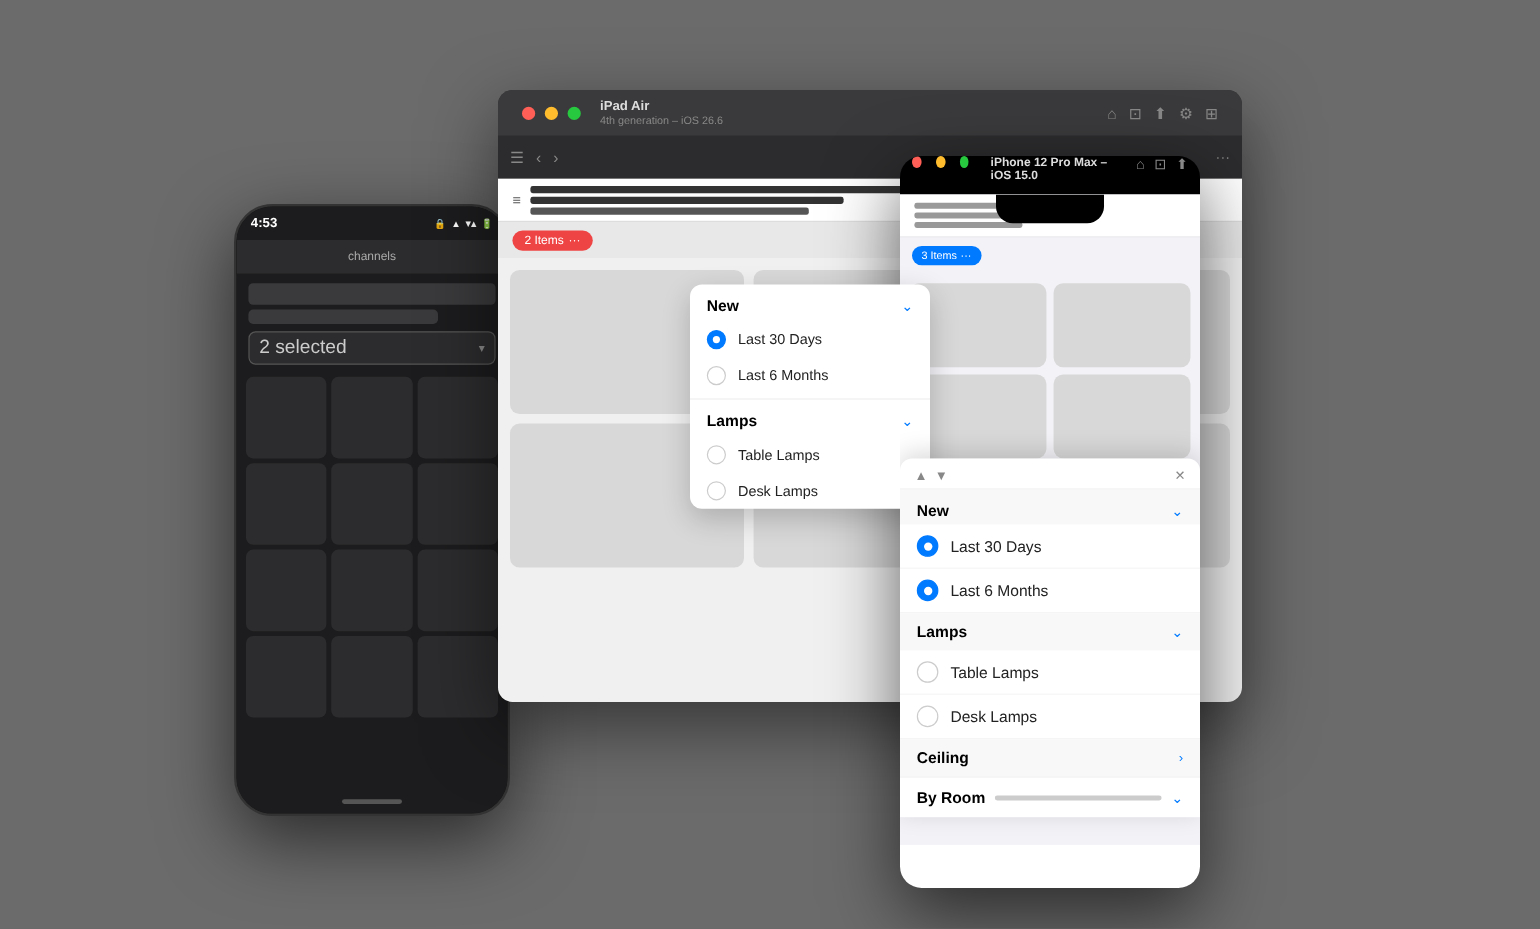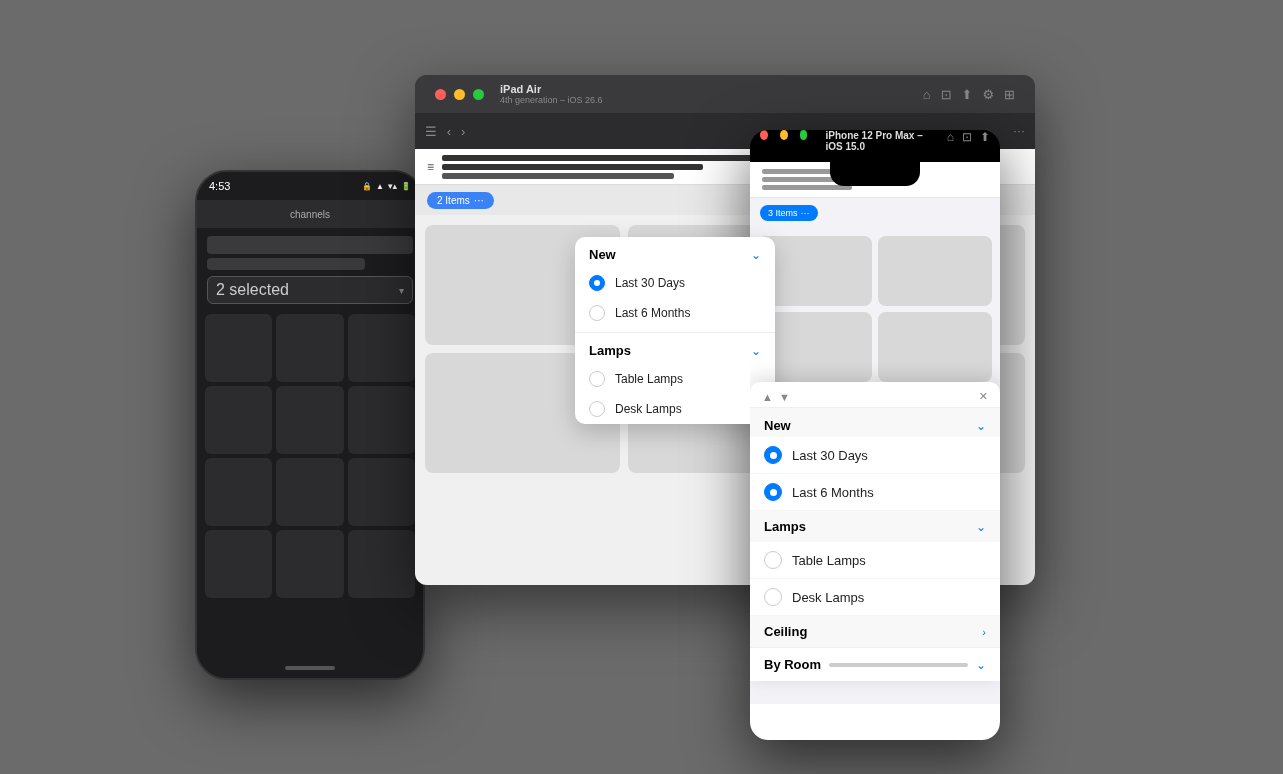--- a/index.html
+++ b/index.html
@@ -36,21 +36,21 @@
       height: 28px;
       background: #1c1c1e;
       display: flex;
       align-items: center;
       justify-content: space-between;
       padding: 0 12px;
     }
     .android-time {
       color: #fff;
       font-size: 11px;
-      font-weight: 400;
+      font-weight: 700;
     }
     .android-status-icons {
       display: flex;
       gap: 4px;
       align-items: center;
     }
     .android-top-bar {
       height: 28px;
       background: #2c2c2e;
       display: flex;
@@ -229,21 +229,21 @@
     }
     .ipad-inner-bar-line.short { width: 40%; background: #555; }
     .ipad-filter-bar {
       height: 30px;
       background: #e8e8e8;
       display: flex;
       align-items: center;
       padding: 0 12px;
     }
     .ipad-filter-pill {
-      background: #3b82f6;
+      background: #ef4444;
       color: #fff;
       font-size: 10px;
       padding: 3px 10px;
       border-radius: 12px;
       display: flex;
       align-items: center;
       gap: 4px;
     }
     .ipad-grid {
       display: grid;

